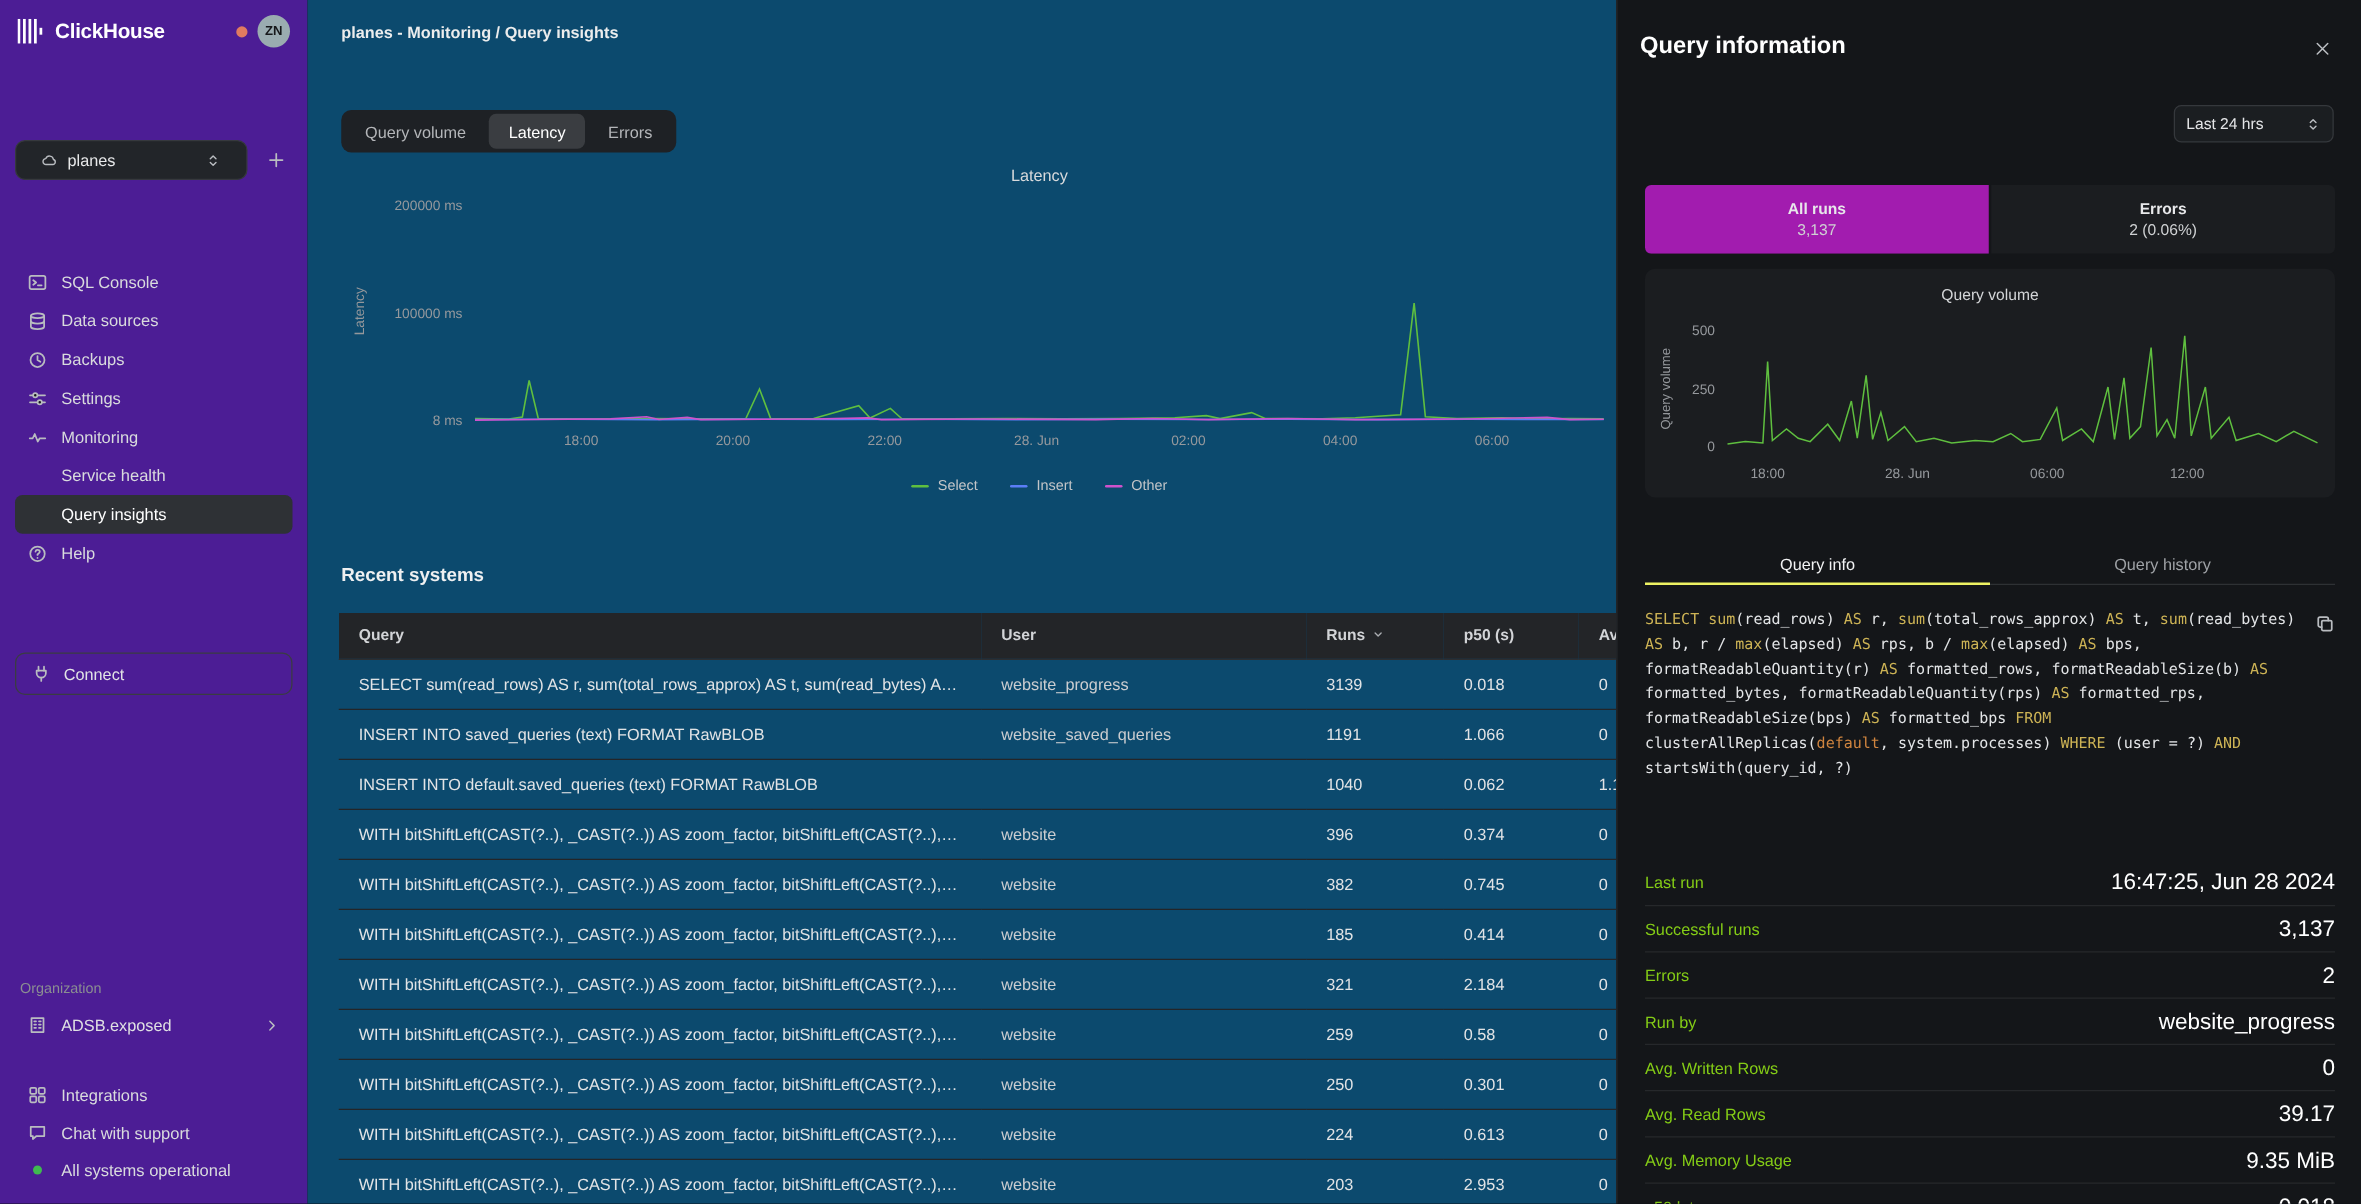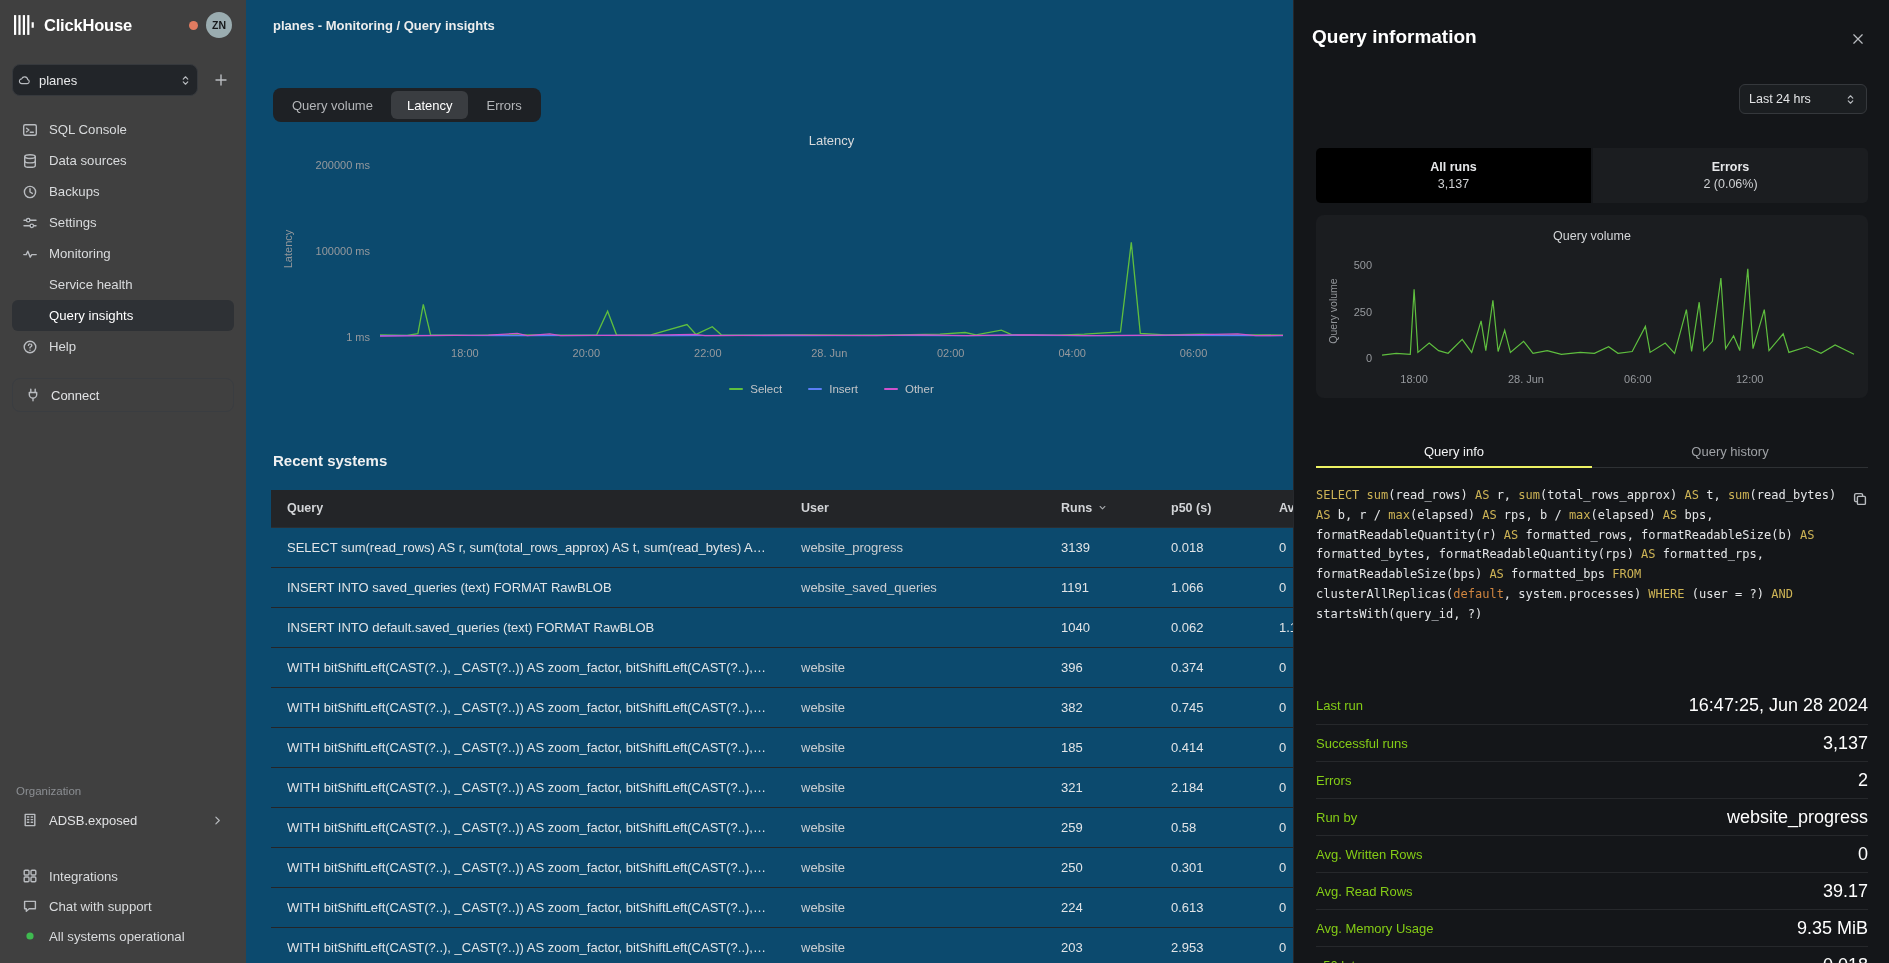--- a/index.html
+++ b/index.html
@@ -1,31 +1,31 @@
 <!DOCTYPE html>
 <html><head>
 <meta charset="utf-8">
 <style>
   * { box-sizing: border-box; margin: 0; padding: 0; }
   html, body { width: 1889px; height: 963px; overflow: hidden; background: #0c0e10;
     font-family: "Liberation Sans", sans-serif; color: #e6e7e9; }
   .app { display: flex; width: 1889px; height: 963px; }
 
   
-  .sidebar { width: 246px; background: #404040; display: flex; flex-direction: column;
-    padding: 0 12px 12px; flex-shrink: 0; }
+  .sidebar { width: 246px; background: #4c1d95; display: flex; flex-direction: column;
+    padding: 0 12px 12px; flex-shrink: 0; gap: 48px; }
   .logo-row { display: flex; align-items: center; height: 50px; gap: 8px; padding: 0 2px; }
   .logo-mark { display: inline-flex; width: 22px; height: 20px; }
   .logo-text { font-size: 16.5px; font-weight: 700; color: #ffffff; letter-spacing: -0.2px; }
   .notif-dot { width: 9px; height: 9px; border-radius: 50%; background: #e07b60; margin-left: auto; }
   .avatar { width: 26px; height: 26px; border-radius: 50%; background: #9aacb0; color: #16181a;
     font-size: 10.5px; font-weight: 700; display: flex; align-items: center; justify-content: center; }
   .service-row { display: flex; align-items: center; margin-top: 14px; gap: 10px; }
   .service-select { flex: 1; height: 32px; background: #222529; border: 1px solid #36393d;
-    border-radius: 8px; display: flex; align-items: center; gap: 8px; padding: 0 5px; font-size: 13px; color: #e8e9ea; }
+    border-radius: 8px; display: flex; align-items: center; gap: 8px; padding: 0 20px; font-size: 13px; color: #e8e9ea; }
   .service-select .spacer { flex: 1; }
   .plus-btn { width: 26px; height: 26px; background: none; border: none; color: #c6c8ca; cursor: pointer;
     display: flex; align-items: center; justify-content: center; }
   #side-nav { margin-top: 18px; }
   .nav-item { display: flex; align-items: center; gap: 11px; height: 31px; padding: 0 10px;
     font-size: 13.2px; color: #d9dbdd; border-radius: 6px; cursor: pointer; }
   .nav-item.sub { padding-left: 37px; }
   .nav-item.active { background: #2e3135; color: #ffffff; }
   .connect-btn { margin-top: 16px; height: 34px; width: 100%; background: none; border: 1px solid #3a3d41;
     border-radius: 8px; display: flex; align-items: center; gap: 10px; padding: 0 12px;
@@ -85,21 +85,21 @@
   .close-btn { position: absolute; right: 18px; top: 26px; width: 26px; height: 26px; background: none;
     border: none; color: #cfd1d3; cursor: pointer; display: flex; align-items: center; justify-content: center; }
   .close-btn .icon { width: 14px; height: 14px; }
   .range-select { position: absolute; right: 22px; top: 84px; height: 30px; min-width: 128px;
     background: #1b1e21; border: 1px solid #35383c; border-radius: 6px; display: flex; align-items: center;
     gap: 10px; padding: 0 9px; font-size: 12.5px; color: #e4e5e7; cursor: pointer; }
   .stats { position: absolute; left: 22px; top: 148px; width: 552px; height: 55px; display: flex;
     gap: 2px; border-radius: 5px; overflow: hidden; }
   .stat-cell { flex: 1; background: #1b1d20; display: flex; flex-direction: column; align-items: center;
     justify-content: center; gap: 3px; cursor: pointer; }
-  .stat-cell.active { background: #000000; }
+  .stat-cell.active { background: #a21caf; }
   .stat-label { font-size: 12.5px; color: #e7e8ea; font-weight: 600; }
   .stat-value { font-size: 12.5px; color: #cfd1d3; }
   .chart-card { position: absolute; left: 22px; top: 215px; width: 552px; height: 183px;
     background: #1b1d20; border-radius: 8px; }
   .chart-card .card-title { position: absolute; left: 0; width: 100%; top: 14px; text-align: center;
     font-size: 12.5px; color: #d4d6d8; }
   #panel-yticks { left: 0; top: 50px; width: 56px; height: 93px; }
   .ylab.panel-y { left: -28px; top: 90px; width: 90px; text-align: center; font-size: 10.5px; }
   #panel-chart { left: 66px; top: 50px; width: 472px; height: 93px; }
   #panel-xticks { left: 66px; top: 158px; width: 472px; }
@@ -300,21 +300,21 @@
         <div class="tab active">Latency</div>
         <div class="tab">Errors</div>
       </div>
 
     <div class="chart-block">
       <div class="chart-title">Latency</div>
       <div class="ylab main-y">Latency</div>
       <div class="yticks" id="main-yticks">
           <span class="ytick" style="top: -6px;">200000 ms</span>
           <span class="ytick" style="top: 80px;">100000 ms</span>
-          <span class="ytick" style="top: 166px;">1 ms</span>
+          <span class="ytick" style="top: 166px;">8 ms</span>
         </div>
       <svg class="plot" id="main-chart" viewBox="0 0 903 172" preserveAspectRatio="none" style="left:134px;top:40px;width:903px;height:172px">
           <polyline points="0.0,169.8 27.1,170.3 37.9,168.6 43.3,139.3 50.6,169.8 90.3,170.3 135.4,169.8 180.6,170.1 216.7,169.8 227.6,146.2 236.6,170.1 270.9,169.8 307.0,159.5 316.0,169.4 332.3,161.7 341.3,169.8 379.3,170.1 424.4,169.8 469.6,170.1 514.7,169.8 559.9,169.2 585.1,167.5 596.0,169.9 621.3,165.1 632.1,169.8 677.3,170.1 704.3,169.2 740.5,166.8 751.3,77.4 760.3,168.4 785.6,169.8 821.7,169.2 848.8,170.1 875.9,169.8 903.0,170.1" fill="none" stroke="#5fbf3f" stroke-width="1.3"></polyline>
           <polyline points="0.0,170.6 72.2,170.4 144.5,170.7 216.7,170.3 289.0,170.6 361.2,170.4 433.4,170.7 505.7,170.3 577.9,170.6 650.2,170.4 722.4,170.7 794.6,170.4 903.0,170.6" fill="none" stroke="#5b7ef7" stroke-width="1.3"></polyline>
           <polyline points="0.0,171.1 45.2,170.6 108.4,170.1 137.3,168.4 147.2,170.6 169.8,168.9 180.6,170.7 270.9,170.2 314.2,169.3 325.1,170.7 406.4,170.2 496.7,170.7 541.8,169.8 587.0,170.7 650.2,169.8 704.3,170.7 794.6,170.2 857.8,168.9 875.9,170.7 903.0,170.4" fill="none" stroke="#cf52cc" stroke-width="1.3"></polyline>
         </svg>
       <div class="xticks" id="main-xticks">
           <span class="xtick" style="left: 9.4%;">18:00</span>
           <span class="xtick" style="left: 22.85%;">20:00</span>
           <span class="xtick" style="left: 36.3%;">22:00</span>

